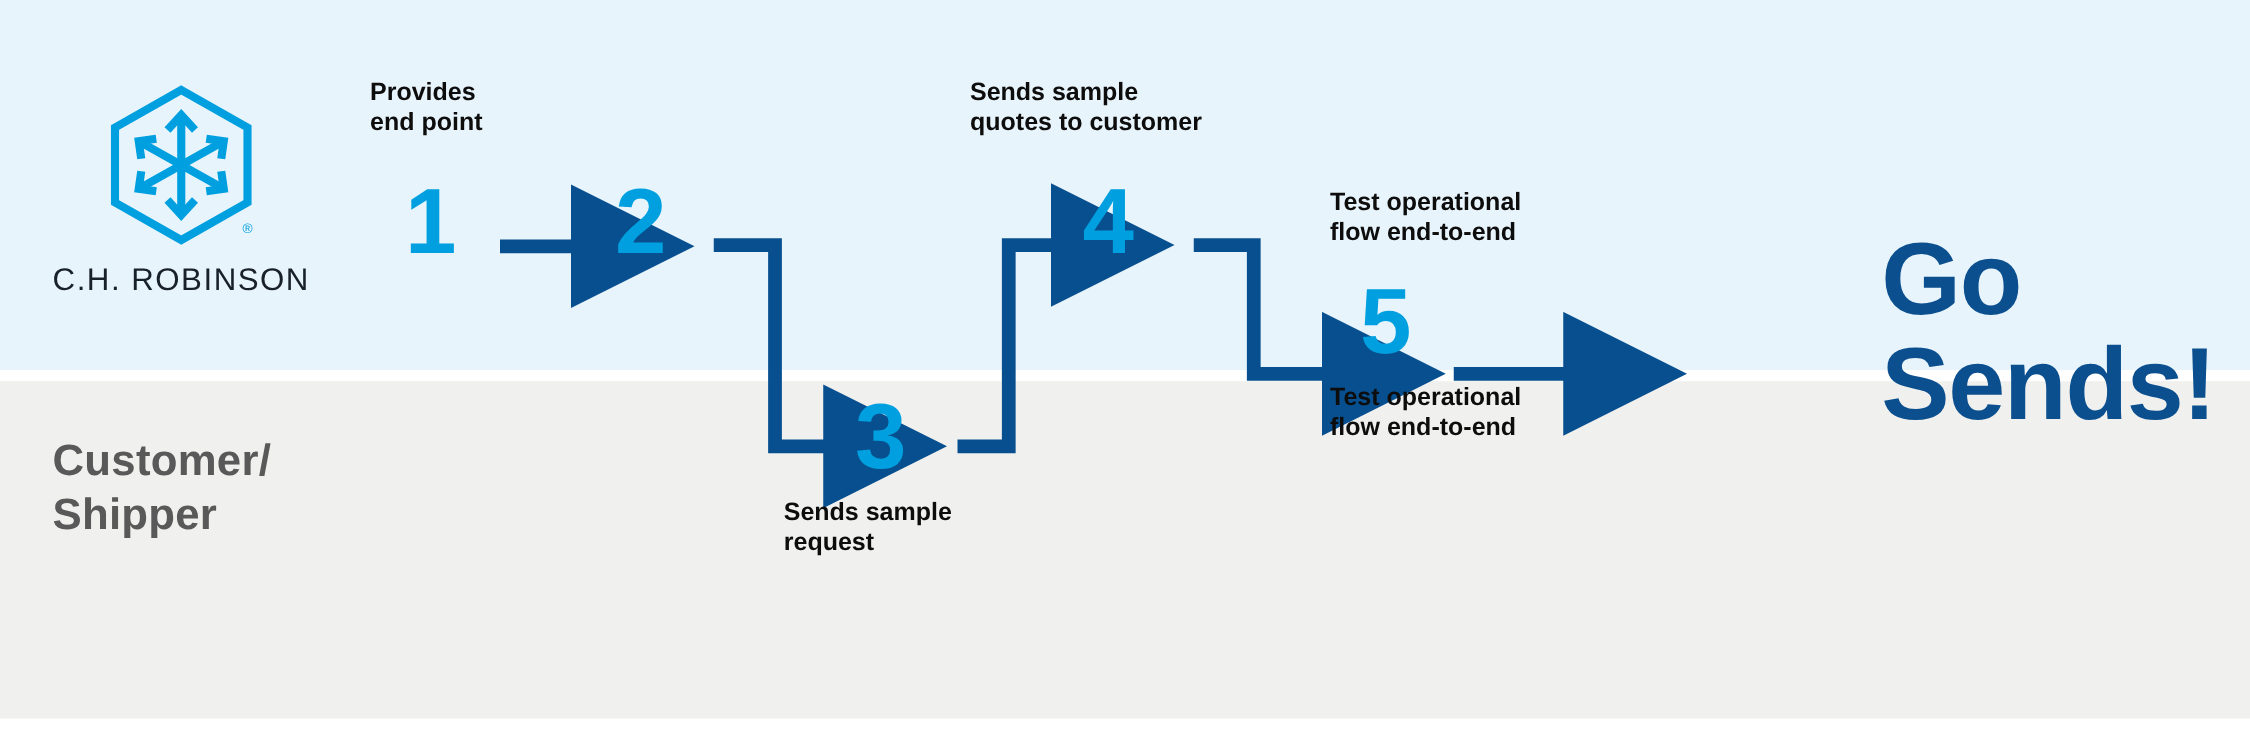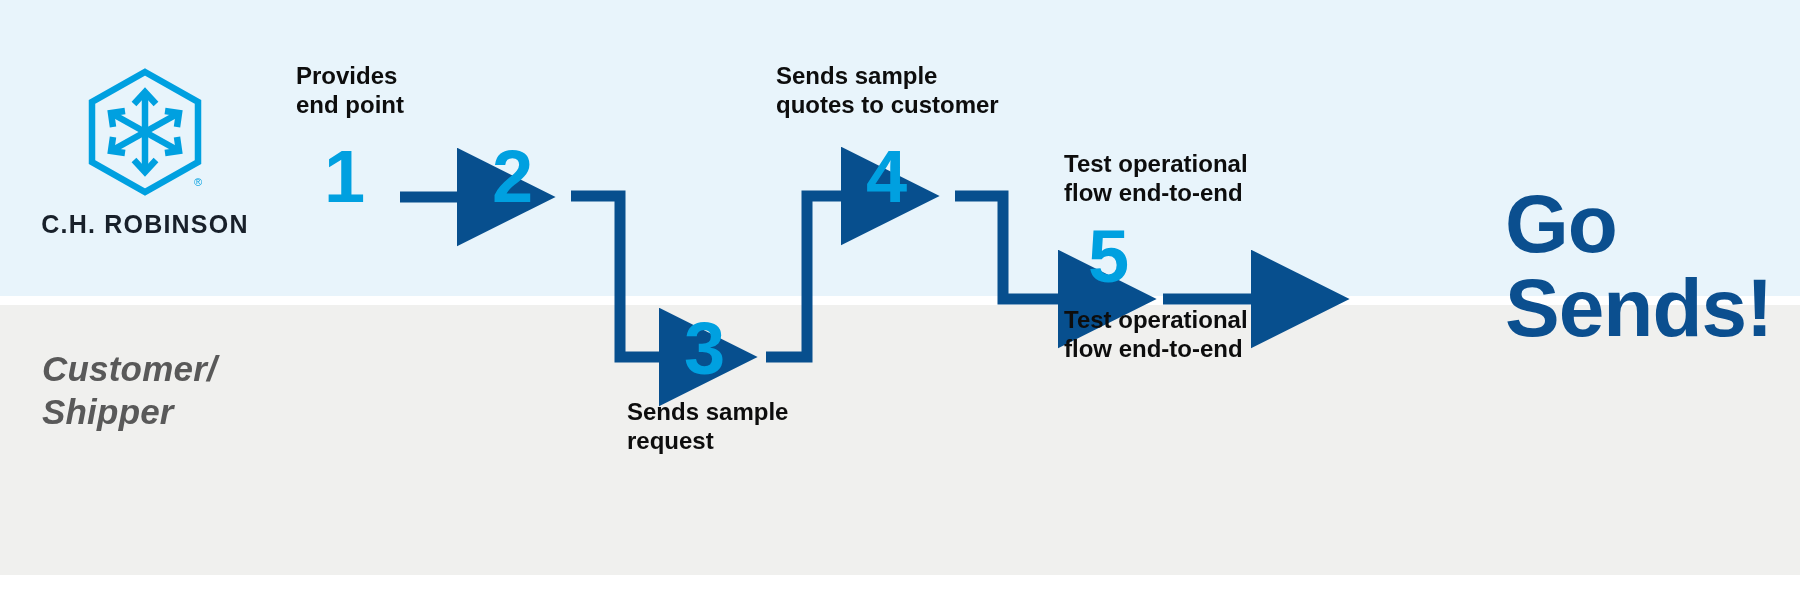--- a/index.html
+++ b/index.html
@@ -52,39 +52,38 @@
     text-align: center;
   }
   #logo-mark {
     display: block;
     margin: 0 auto;
   }
   #logo-wordmark {
     display: block;
     margin-top: 14px;
     font-family: "Liberation Sans", sans-serif;
-    font-weight: bold;
+    font-weight: normal;
     font-size: 25px;
     letter-spacing: 1.2px;
     color: #18202a;
     white-space: nowrap;
   }
 
   
   #lane-label {
     position: absolute;
     left: 42px;
     top: 348px;
     width: 270px;
     font-weight: bold;
     font-size: 35px;
     line-height: 1.22;
     color: #595959;
     letter-spacing: 0.2px;
-    font-style: italic;
   }
 
   
   .step-num {
     position: absolute;
     font-weight: bold;
     font-size: 74px;
     line-height: 1;
     color: #00a0e0;
     letter-spacing: -1px;
@@ -92,21 +91,21 @@
   #step-1 { left: 324px; top: 140px; }
   #step-2 { left: 492px; top: 140px; }
   #step-3 { left: 684px; top: 312px; }
   #step-4 { left: 866px; top: 140px; }
   #step-5 { left: 1088px; top: 220px; }
 
   
   .caption {
     position: absolute;
     font-weight: bold;
-    font-size: 24px;
+    font-size: 20px;
     line-height: 1.2;
     color: #0d0d0d;
     white-space: pre-line;
   }
   #caption-1 { left: 296px; top: 62px; width: 180px; }
   #caption-2 { left: 466px; top: 62px; width: 230px; }
   #caption-3 { left: 627px; top: 398px; width: 220px; }
   #caption-4 { left: 776px; top: 62px; width: 280px; }
   #caption-5a { left: 1064px; top: 150px; width: 260px; }
   #caption-5b { left: 1064px; top: 306px; width: 260px; }

